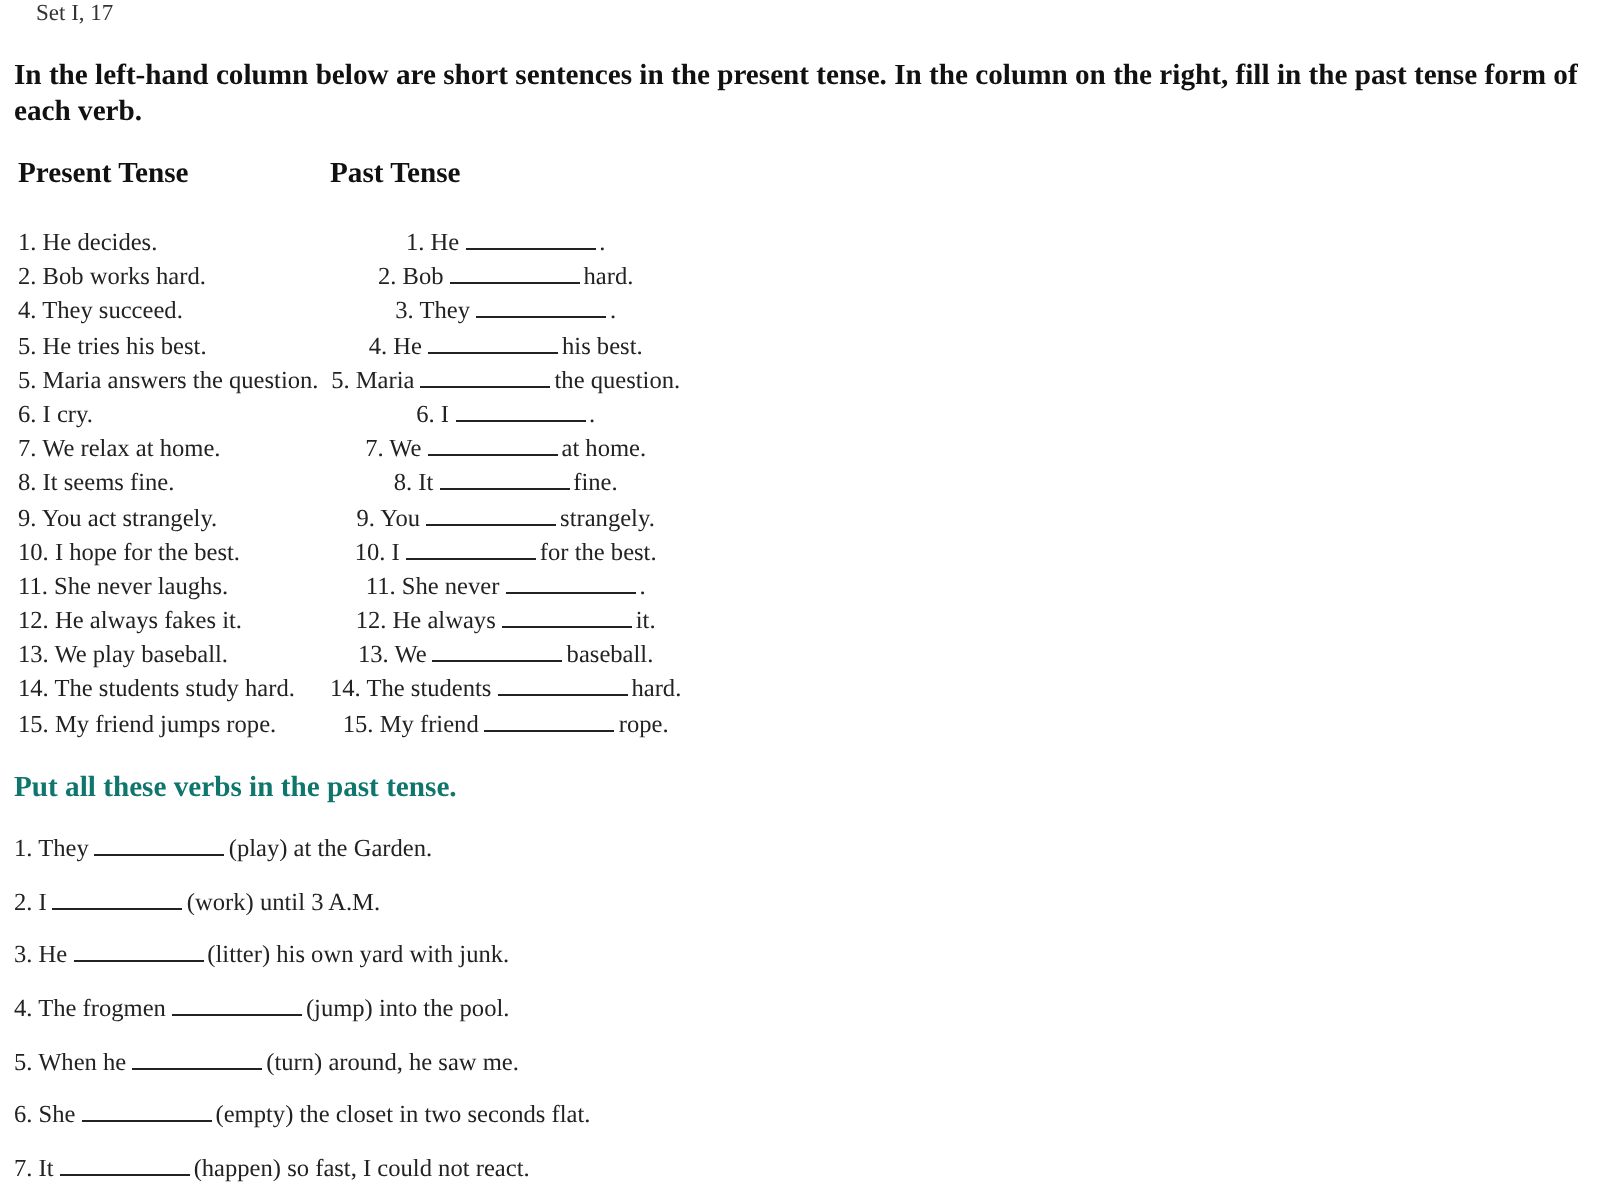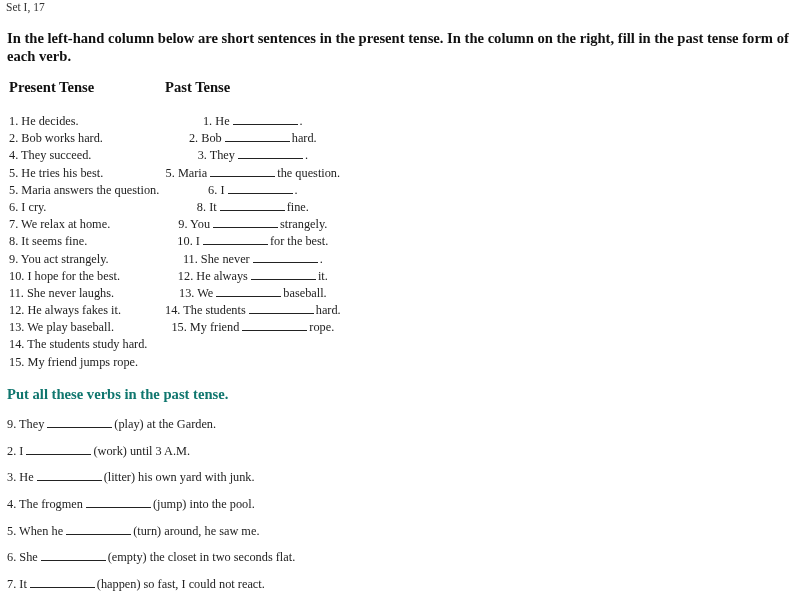--- a/index.html
+++ b/index.html
@@ -10,21 +10,21 @@
     body {
       width: 800px;
       height: 600px;
       overflow: hidden;
       position: relative;
       font-family: "Liberation Serif", "DejaVu Serif", serif;
       color: #1a1a1a;
     }
     .set-label {
       position: absolute;
-      left: 6px;
+      left: 18px;
       top: 1px;
       font-size: 11.5px;
       color: #333;
     }
     .instructions {
       position: absolute;
       left: 7px;
       top: 29px;
       width: 790px;
       font-size: 14.6px;
@@ -107,35 +107,37 @@
   <div class="row">12. He always fakes it.</div>
   <div class="row">13. We play baseball.</div>
   <div class="row">14. The students study hard.</div>
   <div class="row">15. My friend jumps rope.</div>
 </div>
 
 <div class="col past">
   <div class="row"><span>1. He</span><span class="blank"></span><span>.</span></div>
   <div class="row"><span>2. Bob</span><span class="blank"></span><span>hard.</span></div>
   <div class="row"><span>3. They</span><span class="blank"></span><span>.</span></div>
+  <div class="row"><span>4. He</span><span class="blank"></span><span>his best.</span></div>
   <div class="row"><span>5. Maria</span><span class="blank"></span><span>the question.</span></div>
   <div class="row"><span>6. I</span><span class="blank"></span><span>.</span></div>
+  <div class="row"><span>7. We</span><span class="blank"></span><span>at home.</span></div>
   <div class="row"><span>8. It</span><span class="blank"></span><span>fine.</span></div>
   <div class="row"><span>9. You</span><span class="blank"></span><span>strangely.</span></div>
   <div class="row"><span>10. I</span><span class="blank"></span><span>for the best.</span></div>
   <div class="row"><span>11. She never</span><span class="blank"></span><span>.</span></div>
   <div class="row"><span>12. He always</span><span class="blank"></span><span>it.</span></div>
   <div class="row"><span>13. We</span><span class="blank"></span><span>baseball.</span></div>
   <div class="row"><span>14. The students</span><span class="blank"></span><span>hard.</span></div>
   <div class="row"><span>15. My friend</span><span class="blank"></span><span>rope.</span></div>
 </div>
 
 <div class="section2-title">Put all these verbs in the past tense.</div>
 
 <div class="section2">
-  <div class="row"><span>9. They</span><span class="blank"></span><span>(play) at the Garden.</span></div>
+  <div class="row"><span>1. They</span><span class="blank"></span><span>(play) at the Garden.</span></div>
   <div class="row"><span>2. I</span><span class="blank"></span><span>(work) until 3 A.M.</span></div>
   <div class="row"><span>3. He</span><span class="blank"></span><span>(litter) his own yard with junk.</span></div>
   <div class="row"><span>4. The frogmen</span><span class="blank"></span><span>(jump) into the pool.</span></div>
   <div class="row"><span>5. When he</span><span class="blank"></span><span>(turn) around, he saw me.</span></div>
   <div class="row"><span>6. She</span><span class="blank"></span><span>(empty) the closet in two seconds flat.</span></div>
   <div class="row"><span>7. It</span><span class="blank"></span><span>(happen) so fast, I could not react.</span></div>
 </div>
 
 </body></html>

